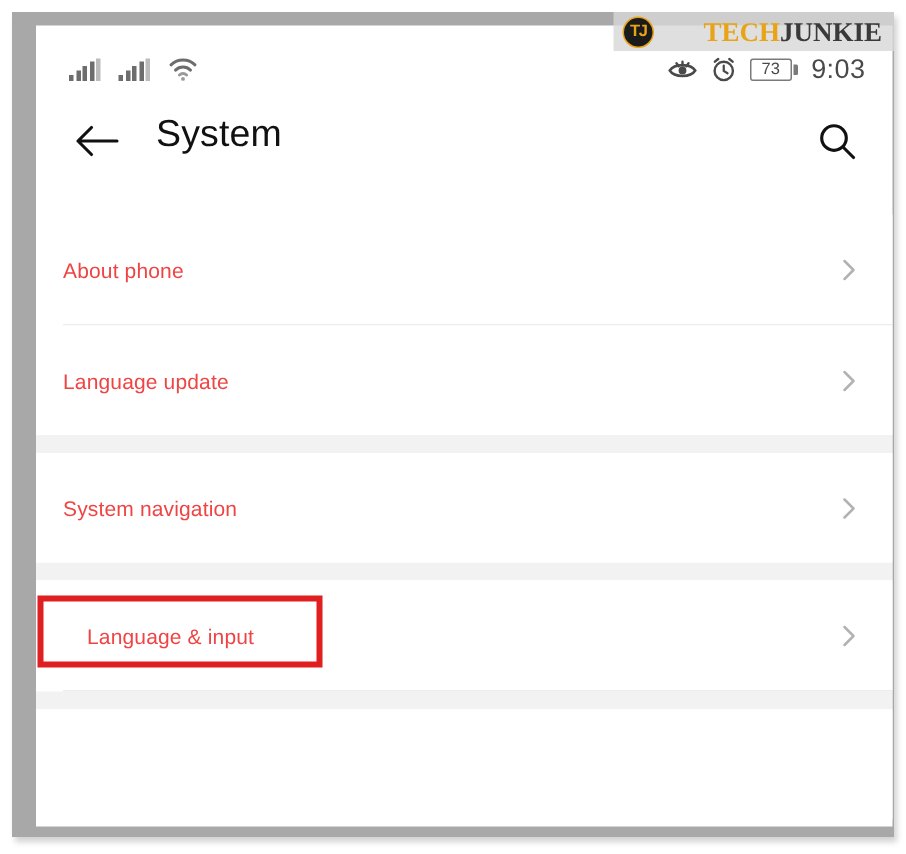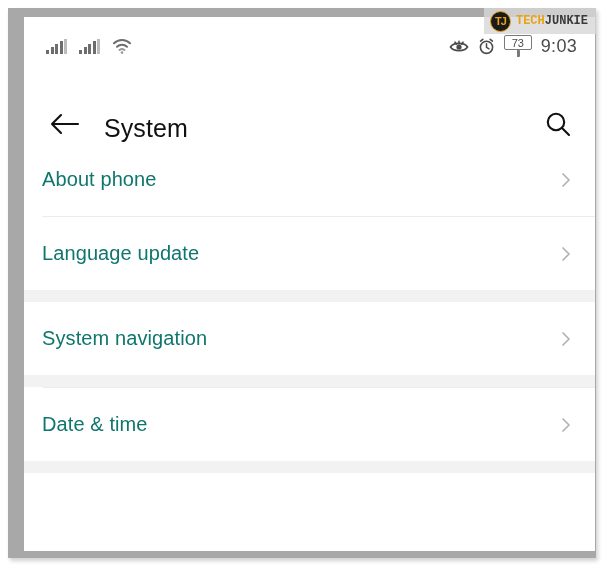--- a/index.html
+++ b/index.html
@@ -65,25 +65,26 @@
     align-items: center;
     justify-content: center;
     font-size: 11px;
     font-weight: bold;
     color: #e8a317;
     line-height: 1;
     letter-spacing: -1px;
     font-family: Liberation Sans, sans-serif;
   }
   .wm-text {
-    font-size: 12px;
+    font-size: 18px;
     font-weight: bold;
     letter-spacing: 0px;
     white-space: nowrap;
-    font-family: Liberation Mono, monospace;
+    font-family: Liberation Serif, serif;
+    margin-left: 28px;
   }
   .wm-tech { color: #e8a317; }
   .wm-junkie { color: #3a3a3a; }
 
   
   .statusbar {
     position: absolute;
     left: 0;
     top: 0;
     width: 571px;
@@ -123,21 +124,20 @@
   .signal i:nth-child(5) { height: 15px; background: #bcbcbc; }
 
   .clock-time {
     font-size: 18px;
     color: #4a4a4a;
     letter-spacing: 0.3px;
   }
   .battery {
     display: flex;
     align-items: center;
-    flex-direction: column;
   }
   .battery-body {
     width: 28px;
     height: 15px;
     border: 1.6px solid #7a7a7a;
     border-radius: 2px;
     display: flex;
     align-items: center;
     justify-content: center;
     font-size: 11px;
@@ -153,21 +153,21 @@
   }
 
   
   .appbar {
     position: absolute;
     left: 0;
     top: 58px;
     width: 571px;
     height: 68px;
     display: flex;
-    align-items: flex-end;
+    align-items: flex-start;
     padding: 0 18px 0 22px;
     box-sizing: border-box;
   }
   .back-btn {
     width: 38px;
     height: 38px;
     display: flex;
     align-items: center;
     justify-content: center;
     cursor: pointer;
@@ -205,22 +205,22 @@
     position: relative;
     height: 73px;
     display: flex;
     align-items: center;
     padding: 0 18px 0 18px;
     box-sizing: border-box;
     cursor: pointer;
     background: #ffffff;
   }
   .row-label {
-    font-size: 20px;
-    color: #0f766e;
+    font-size: 14px;
+    color: #ef4444;
     letter-spacing: 0.1px;
   }
   .row .spacer { flex: 1; }
   .divider {
     height: 1px;
     background: #ececed;
     margin-left: 18px;
     margin-right: 0px;
   }
   .chev {
@@ -352,30 +352,31 @@
               <div class="spacer"></div>
               <span style="display: flex;">
                 <svg class="chev" viewBox="0 0 18 18" aria-hidden="true">
                   <path d="M6 3 L12 9 L6 15" fill="none" stroke="#b2b2b2" stroke-width="1.7" stroke-linecap="round" stroke-linejoin="round"></path>
                 </svg>
               </span>
             </div>
           </div>
           <div class="gap"></div>
           <div class="group">
-            <div class="divider"></div>
-            <div class="row">
-              <div class="row-label">Date &amp; time</div>
+            <div class="row highlight">
+              <div class="hl-box" style="border-color: rgb(224, 31, 32);"></div>
+              <div class="row-label">Language &amp; input</div>
               <div class="spacer"></div>
               <span style="display: flex;">
                 <svg class="chev" viewBox="0 0 18 18" aria-hidden="true">
                   <path d="M6 3 L12 9 L6 15" fill="none" stroke="#b2b2b2" stroke-width="1.7" stroke-linecap="round" stroke-linejoin="round"></path>
                 </svg>
               </span>
             </div>
+            <div class="divider"></div>
           </div>
           <div class="gap"></div>
           <div class="group">
             <div class="row">
               <div class="spacer"></div>
             </div>
           </div>
         </div>
 
     </div>

